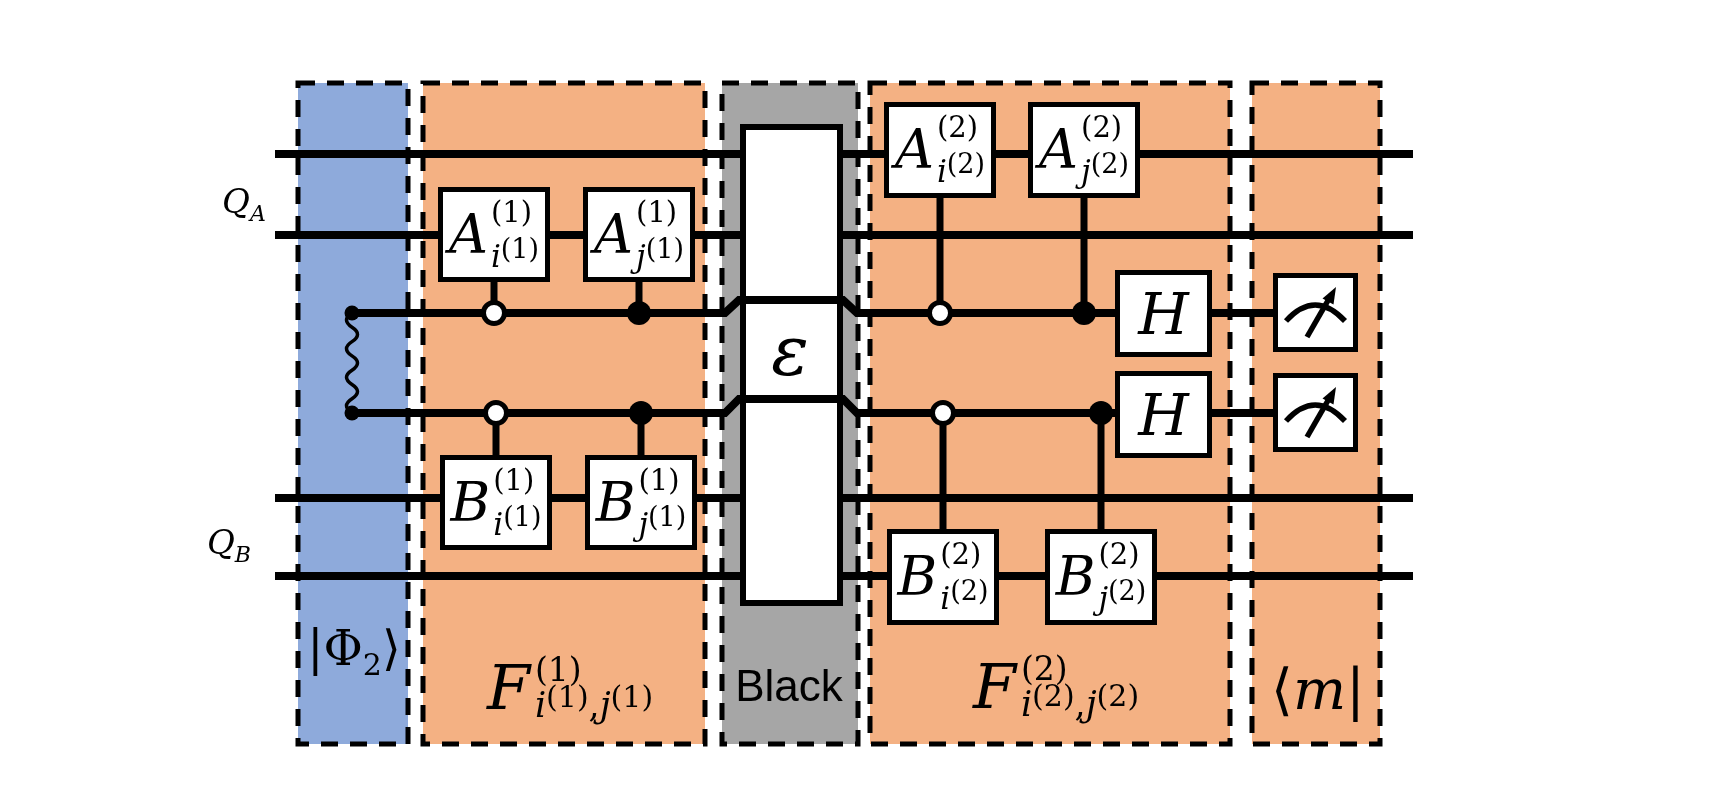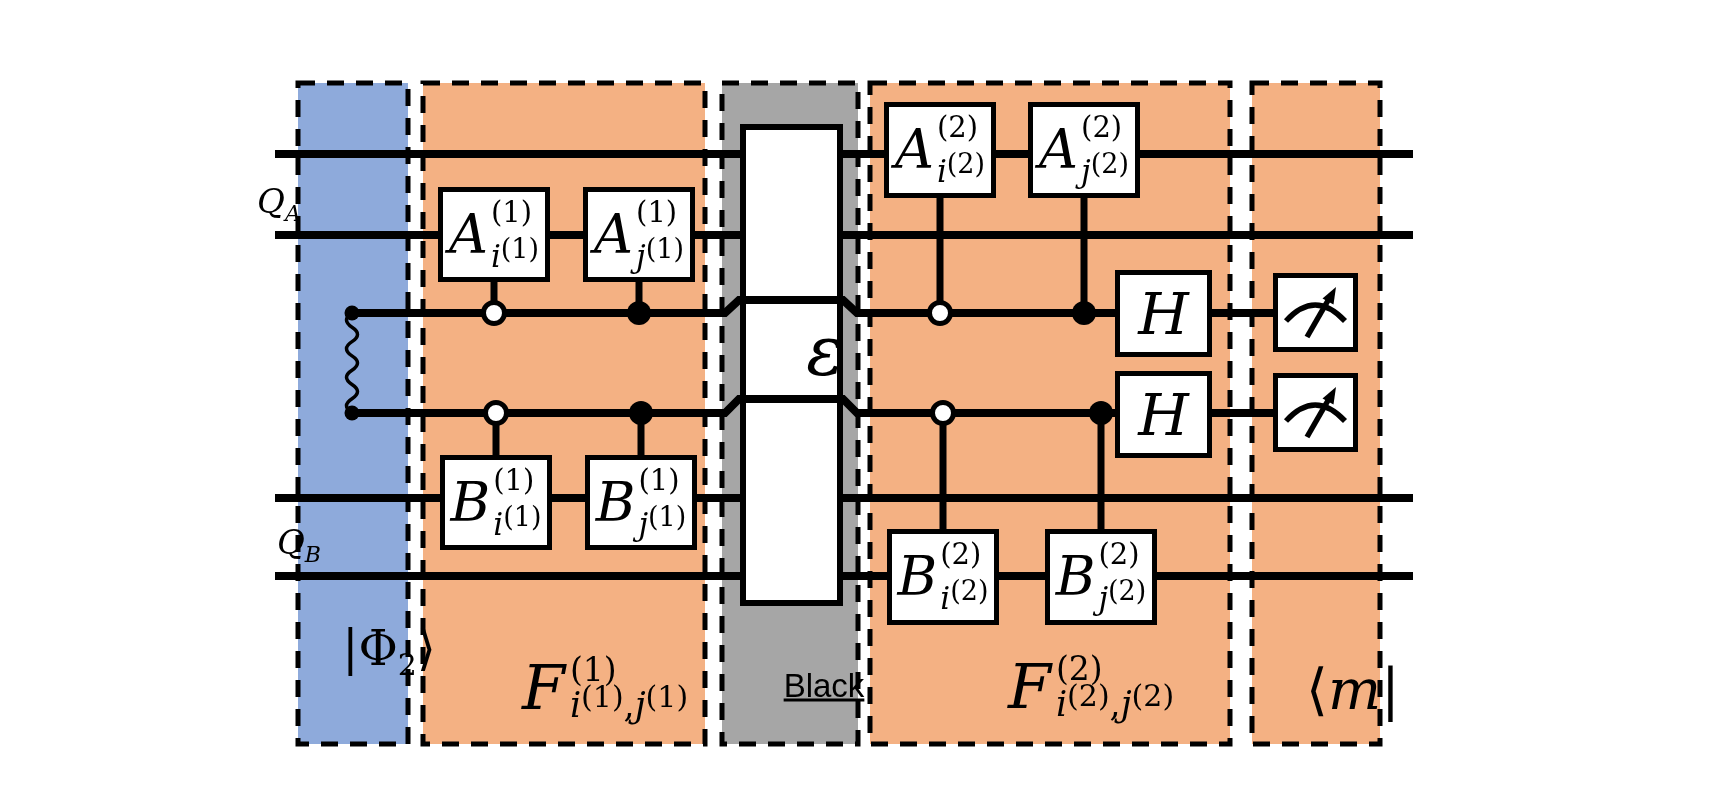--- a/index.html
+++ b/index.html
@@ -23,33 +23,33 @@
   .gsub .it{font-style:italic;}
   .rs{font-size:27px;font-style:normal;position:relative;top:-9px;line-height:1;}
   .hletter{font-style:italic;font-size:58px;line-height:1;}
 
   
   .meter{position:absolute;z-index:2;background:var(--c-gate_bg,#fff);
          border:5px solid var(--c-line,#000);box-sizing:border-box;
          display:flex;align-items:center;justify-content:center;}
 
   
-  .lbl{position:absolute;z-index:3;transform:translate(-50%,-50%);white-space:nowrap;line-height:1;margin-left:35px;}
+  .lbl{position:absolute;z-index:3;transform:translate(-50%,-50%);white-space:nowrap;line-height:1;}
   .qbase{font-style:italic;font-size:34px;}
   .qsub{font-style:italic;font-size:22px;position:relative;top:8px;}
   .phi{font-size:48px;}
   .phisub{font-size:30px;position:relative;top:10px;}
   .fbase{font-style:italic;font-size:62px;}
   .fstack{display:flex;flex-direction:column;align-items:flex-start;margin-left:2px;}
   .fsup{font-size:33px;font-style:normal;line-height:1;}
   .fsub{font-size:35px;line-height:1;display:flex;align-items:baseline;margin-top:2px;}
   .fsub .it{font-style:italic;}
   .frs{font-size:30px;font-style:normal;position:relative;top:-10px;line-height:1;}
-  .bb{font-family:"Liberation Sans","DejaVu Sans",sans-serif;font-size:33px;line-height:53px;
-      text-align:center;font-style:normal;text-decoration:underline;}
+  .bb{font-family:"Liberation Sans","DejaVu Sans",sans-serif;font-size:44px;line-height:53px;
+      text-align:center;font-style:normal;}
   .eps{font-style:italic;font-size:70px;}
   .mlbl{font-size:56px;}
   .mlbl .it{font-style:italic;}
 </style>
 </head>
 <body>
 
 <div class="stage">
 
   <svg class="canvas" width="1714" height="794" viewBox="0 0 1714 794">
@@ -208,21 +208,21 @@
     <svg width="71" height="65" viewBox="0 0 71 65">
       <path d="M6,41 Q35,9 65,41" fill="none" stroke="var(--c-line,#000)" stroke-width="5.5"></path>
       <line x1="27" y1="57" x2="50" y2="17" stroke="var(--c-line,#000)" stroke-width="5.5"></line>
       <polygon points="56,7 53.5,24.5 42.5,18.5" fill="var(--c-line,#000)"></polygon>
     </svg>
   </div>
 
   <div class="lbl" style="left:244px;top:201px">
     <span class="qbase">Q</span><span class="qsub">A</span>
   </div>
-  <div class="lbl" style="left:264px;top:542px">
+  <div class="lbl" style="left:229px;top:542px">
     <span class="qbase">Q</span><span class="qsub">B</span>
   </div>
 
   <div class="lbl phi" style="left:354px;top:648px">
     <span>|Φ</span><span class="phisub">2</span><span>⟩</span>
   </div>
 
   <div class="lbl" style="left:570px;top:688px">
     <span class="gl flq">
         <span class="fbase">F</span>

